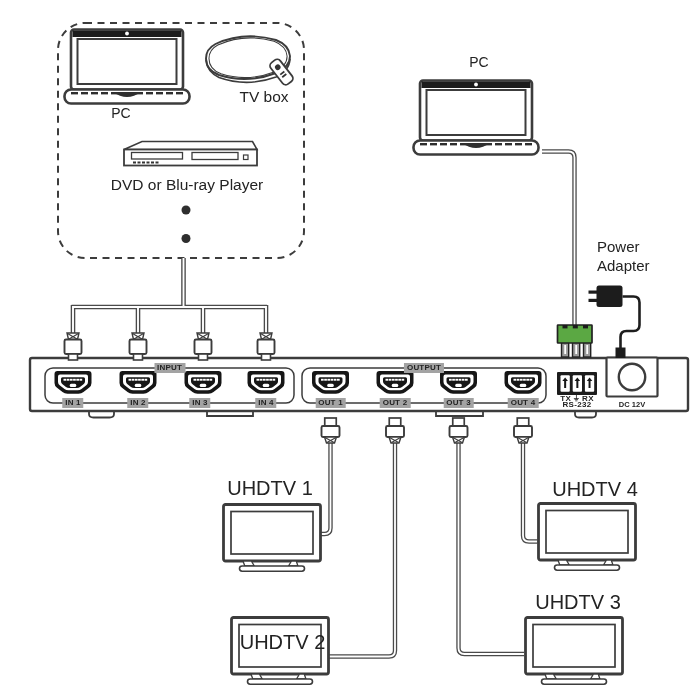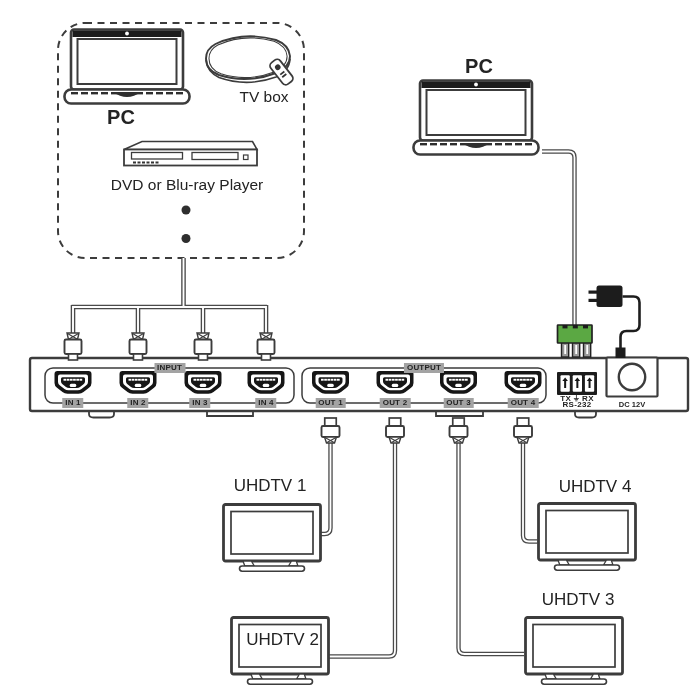--- a/index.html
+++ b/index.html
@@ -2,23 +2,23 @@
 <html><head>
 <meta charset="utf-8">
 <style>
   html,body { margin:0; padding:0; background:#ffffff; }
   .stage { position:relative; width:693px; height:700px; background:#fff; overflow:hidden;
            font-family:"Liberation Sans","DejaVu Sans",sans-serif; }
   .stage svg { position:absolute; left:0; top:0; }
 
   .lbl { position:absolute; color:#232323; transform:translateX(-50%);
          white-space:nowrap; line-height:1.1; }
-  .big  { font-size:20px;font-weight:bold; }
+  .big  { font-size:14px; }
   .med  { font-size:15.5px; }
-  .tv-lbl { font-size:17px; }
+  .tv-lbl { font-size:20px; }
   .adapter-lbl { position:absolute; color:#232323; font-size:15px; line-height:1.25;
                  white-space:pre-line; }
   .panel-lbl { font-size:8px; font-weight:bold; background:#a3a3a3; padding:0 3px;
                line-height:10px; letter-spacing:.2px; }
   .tiny { font-size:8px; font-weight:bold; line-height:9px; letter-spacing:.3px; }
   .tiny2 { font-size:7.5px; font-weight:bold; line-height:9px; }
 
   
   .s  { fill:#fff; stroke:#3c3c3c; }
   .nf { fill:none; stroke:#3c3c3c; }
@@ -251,20 +251,22 @@
   <use href="#g-tv" x="222" y="503" width="96" height="67"></use>
   <use href="#g-tv" x="230" y="616" width="94" height="67"></use>
   <use href="#g-tv" x="524" y="616" width="97" height="69"></use>
   <use href="#g-tv" x="537" y="502" width="97" height="67"></use>
 </svg>
 
 <div class="lbl big" style="left:121px; top:106px;">PC</div>
 <div class="lbl med" style="left:264px; top:88px;">TV box</div>
 <div class="lbl med" style="left:187px; top:176px;">DVD or Blu-ray Player</div>
 <div class="lbl big" style="left:479px; top:55px;">PC</div>
+<div class="adapter-lbl" style="left:597px; top:238px;">Power
+Adapter</div>
 
 <div class="lbl panel-lbl" style="left:169.5px; top:362.5px;">INPUT</div>
 <div class="lbl panel-lbl" style="left:424px; top:362.5px;">OUTPUT</div>
 
 <div class="lbl panel-lbl" style="left:73px; top:398px;">IN 1</div>
 <div class="lbl panel-lbl" style="left:138px; top:398px;">IN 2</div>
 <div class="lbl panel-lbl" style="left:200px; top:398px;text-align:right;">IN 3</div>
 <div class="lbl panel-lbl" style="left:266px; top:398px;">IN 4</div>
 <div class="lbl panel-lbl" style="left:330.5px; top:398px;">OUT 1</div>
 <div class="lbl panel-lbl" style="left:395px; top:398px;">OUT 2</div>

